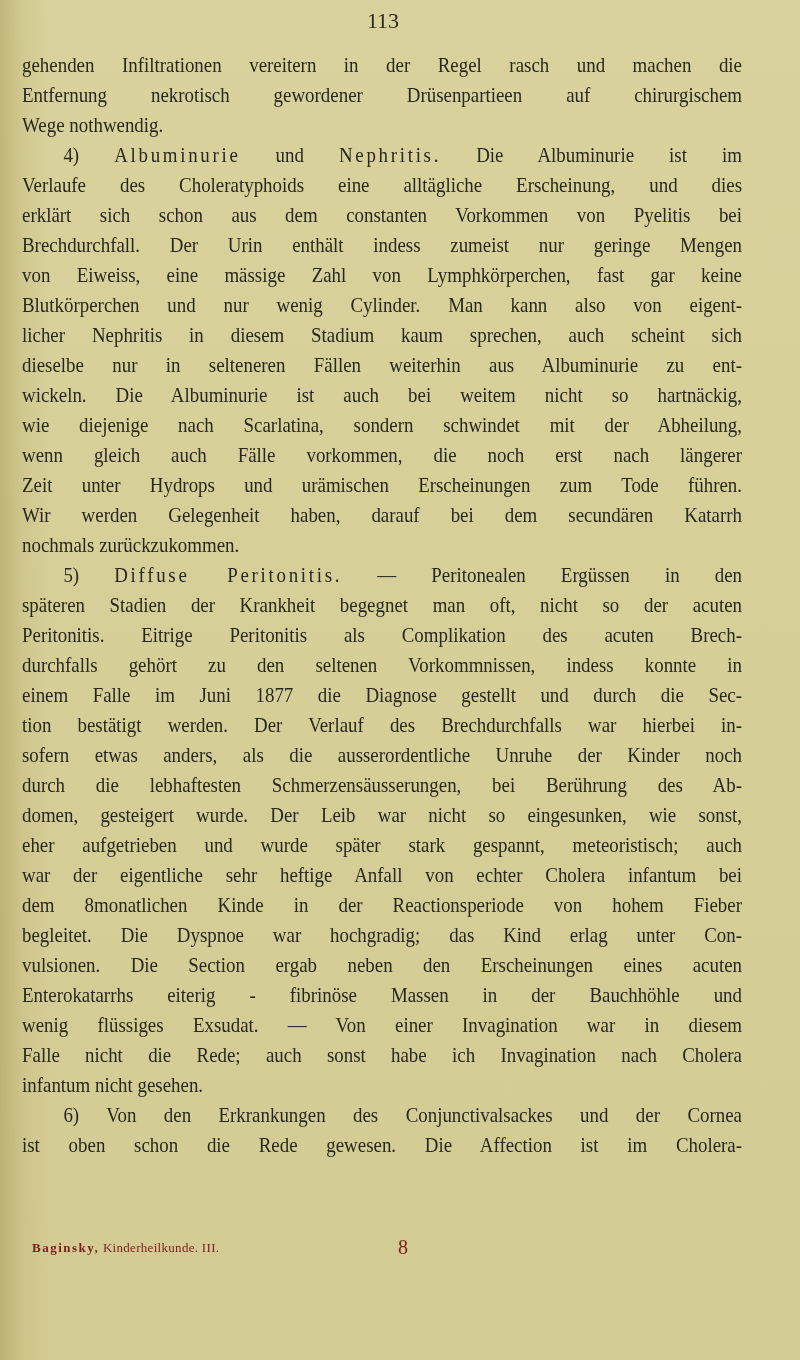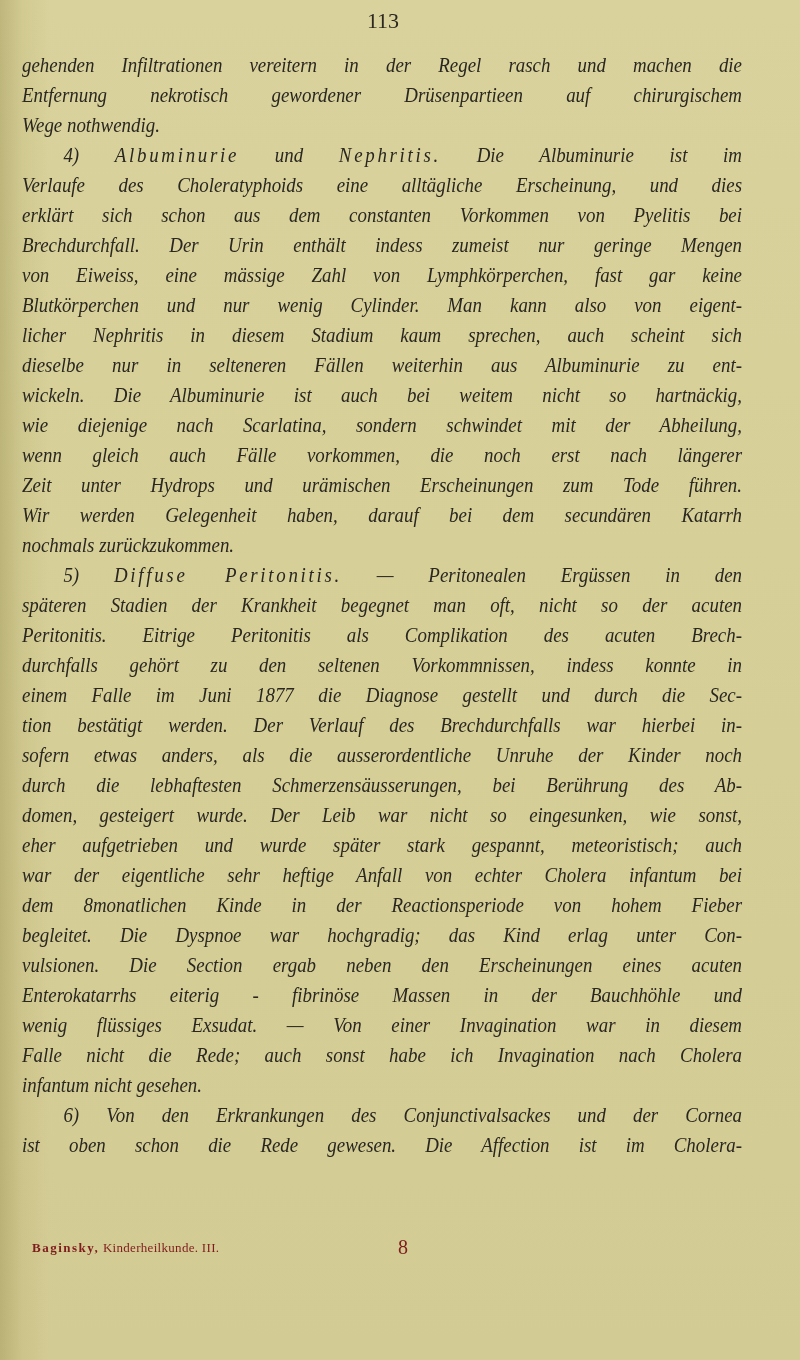--- a/index.html
+++ b/index.html
@@ -33,21 +33,20 @@
       text-align: center;
       font-size: 22px;
       letter-spacing: 0px;
       color: #2b2820;
     }
     .body-text {
       position: absolute;
       top: 50px;
       left: 22px;
       width: 720px;
-      font-style: italic;
     }
     .line {
       display: block;
       height: 30px;
       line-height: 30px;
       font-size: 21px;
       white-space: nowrap;
       text-align: justify;
       text-align-last: justify;
       transform: scaleX(0.90);

